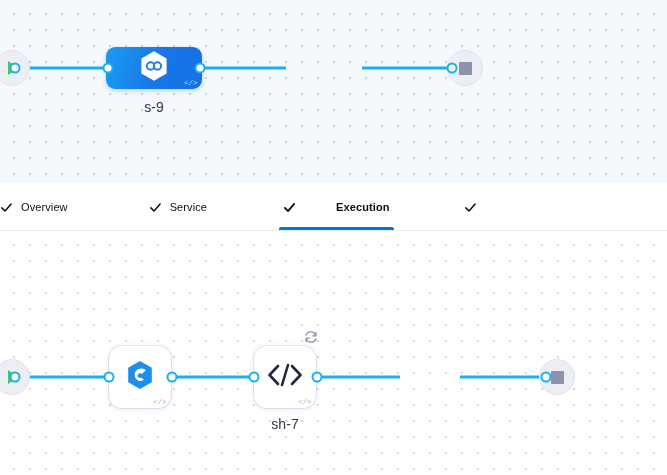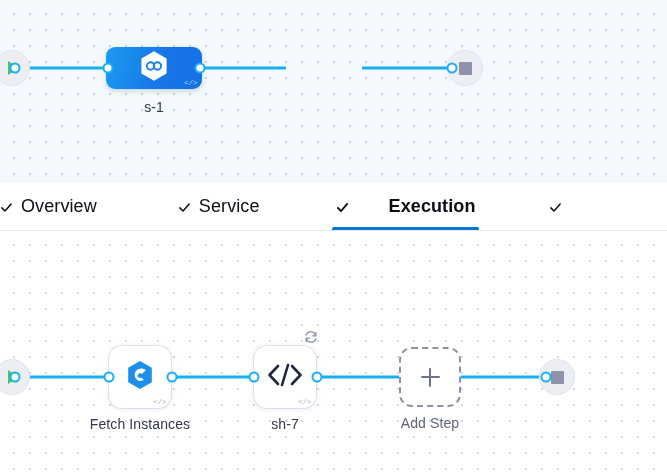--- a/index.html
+++ b/index.html
@@ -68,21 +68,21 @@
     height: 100%;
   }
   .tab .tab-check {
     display: block;
     width: 13px;
     height: 13px;
     flex: 0 0 auto;
     color: #0b0e16;
   }
   .tab .tab-label {
-    font-size: 18px;
+    font-size: 11px;
     color: #0b0e16;
     letter-spacing: .1px;
     white-space: nowrap;
   }
   .tab.is-active .tab-label { font-weight: bold; }
   .tab.is-active::after {
     content: "";
     position: absolute;
     left: 10px; right: 10px;
     bottom: 0;
@@ -253,21 +253,21 @@
           <svg width="30" height="32" viewBox="0 0 30 32">
             <path d="M15 1.2 L27.6 8.4 L27.6 23.6 L15 30.8 L2.4 23.6 L2.4 8.4 Z" fill="#ffffff"></path>
             <g fill="none" stroke="#1d7fe0" stroke-width="1.9" stroke-linecap="round">
               <circle cx="11.6" cy="16" r="3.7"></circle>
               <circle cx="18.4" cy="16" r="3.7"></circle>
             </g>
           </svg>
         </span>
         <span class="corner-code on-blue">&lt;/&gt;</span>
       </div>
-      <span class="node-label">s-1</span>
+      <span class="node-label">s-9</span>
     </div>
     <div class="port" style="left:108px; top:68px;"></div>
     <div class="port" style="left:200px; top:68px;"></div>
 
 
     <div class="terminal" style="left:465px; top:68px;">
       <div class="stop-sq"></div>
     </div>
     <div class="port" style="left:452px; top:68px;"></div>
   </div>
@@ -327,21 +327,20 @@
     <div class="node step-node" style="left:140px; top:146px;">
       <div class="node-box">
         <span class="icon-svg">
           <svg width="28" height="30" viewBox="0 0 28 30">
             <path d="M14 1 L25.8 7.8 L25.8 22.2 L14 29 L2.2 22.2 L2.2 7.8 Z" fill="#1d8fe8"></path>
             <path d="M19.8 10.2 C17.2 7.6 12.6 7.9 10.2 10.7 C7.8 13.5 8.4 17.8 11.3 19.9 C13.3 21.3 16.1 21.2 17.9 19.8 L14.9 17.6 C13.9 18.1 12.7 17.8 12.1 16.9 C11.3 15.8 11.7 14.2 12.9 13.5 C13.9 12.9 15.2 13.1 15.9 14 Z" fill="#ffffff"></path>
           </svg>
         </span>
         <span class="corner-code on-white">&lt;/&gt;</span>
       </div>
-      <span class="node-label">Fetch Instances</span>
     </div>
     <div class="port" style="left:109px; top:146px;"></div>
     <div class="port" style="left:172px; top:146px;"></div>
 
     <div class="node step-node" style="left:285px; top:146px;">
       <div class="node-box">
         <span class="icon-svg">
           <svg width="38" height="26" viewBox="0 0 38 26" fill="none" stroke="#22283c" stroke-width="2.6" stroke-linecap="round" stroke-linejoin="round">
             <path d="M12 4 L3.5 13 L12 22"></path>
             <path d="M26 4 L34.5 13 L26 22"></path>
@@ -356,26 +355,20 @@
             <path d="M3.2 12.6 L3.2 9.2 L6.4 9.2"></path>
           </svg>
         </span>
         <span class="corner-code on-white">&lt;/&gt;</span>
       </div>
       <span class="node-label">sh-7</span>
     </div>
     <div class="port" style="left:254px; top:146px;"></div>
     <div class="port" style="left:317px; top:146px;"></div>
 
-    <div class="node add-node add-step" style="left:430px; top:146px;">
-      <div class="node-box">
-        <span class="plus"></span>
-      </div>
-      <span class="node-label">Add Step</span>
-    </div>
 
     <div class="terminal" style="left:557px; top:146px;">
       <div class="stop-sq"></div>
     </div>
     <div class="port" style="left:546px; top:146px;"></div>
   </div>
 
 </div>
 
 </body></html>

